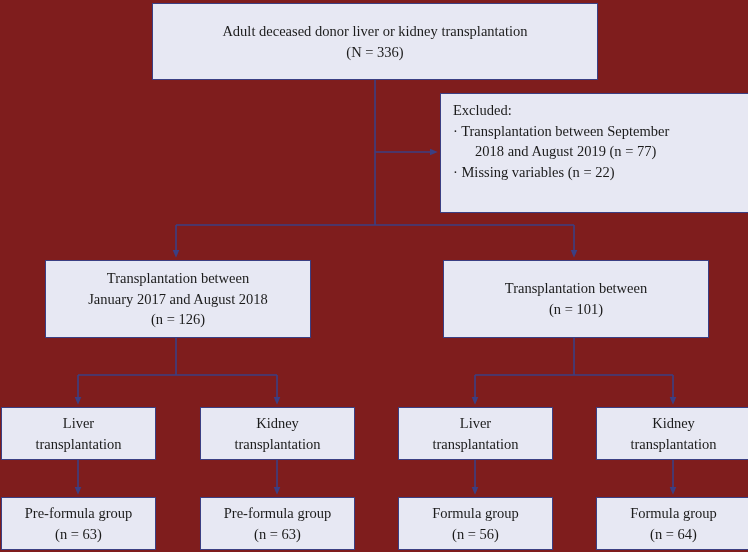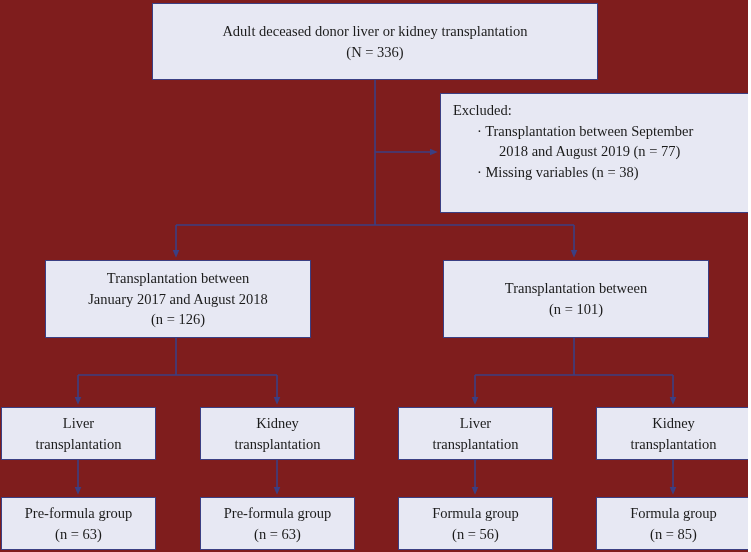--- a/index.html
+++ b/index.html
@@ -38,21 +38,20 @@
   }
   .node .line {
     display: block;
     white-space: nowrap;
   }
   .node .bullet-line {
     display: block;
     white-space: nowrap;
     padding-left: 11px;
     text-indent: -11px;
-    margin-left: 24px;
   }
   .node .bullet-line .cont {
     padding-left: 11px;
     text-indent: 0;
     display: block;
   }
   svg.connectors {
     position: absolute;
     left: 0;
     top: 0;
@@ -103,21 +102,21 @@
     <span class="line">Adult deceased donor liver or kidney transplantation</span>
     <span class="line">(N = 336)</span>
   </div>
 
   <div class="node left-align" style="left:440px; top:93px; width:310px; height:120px;">
     <span class="line">Excluded:</span>
     <span class="bullet-line">· Transplantation between September</span>
     <span class="bullet-line">
         <span class="cont">2018 and August 2019 (n = 77)</span>
       </span>
-    <span class="bullet-line">· Missing variables (n = 38)</span>
+    <span class="bullet-line">· Missing variables (n = 22)</span>
   </div>
 
   <div class="node" style="left:45px; top:260px; width:266px; height:78px;">
     <span class="line">Transplantation between</span>
     <span class="line">January 2017 and August 2018</span>
     <span class="line">(n = 126)</span>
   </div>
 
   <div class="node" style="left:443px; top:260px; width:266px; height:78px;">
     <span class="line">Transplantation between</span>
@@ -154,16 +153,16 @@
     <span class="line">(n = 63)</span>
   </div>
 
   <div class="node" style="left:398px; top:497px; width:155px; height:53px;">
     <span class="line">Formula group</span>
     <span class="line">(n = 56)</span>
   </div>
 
   <div class="node" style="left:596px; top:497px; width:155px; height:53px;">
     <span class="line">Formula group</span>
-    <span class="line">(n = 85)</span>
+    <span class="line">(n = 64)</span>
   </div>
 
 </div>
 
 </body></html>

